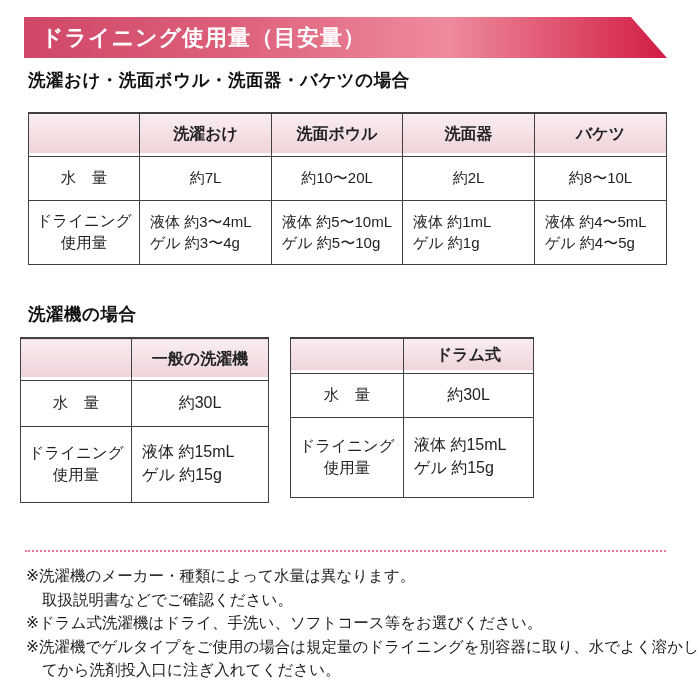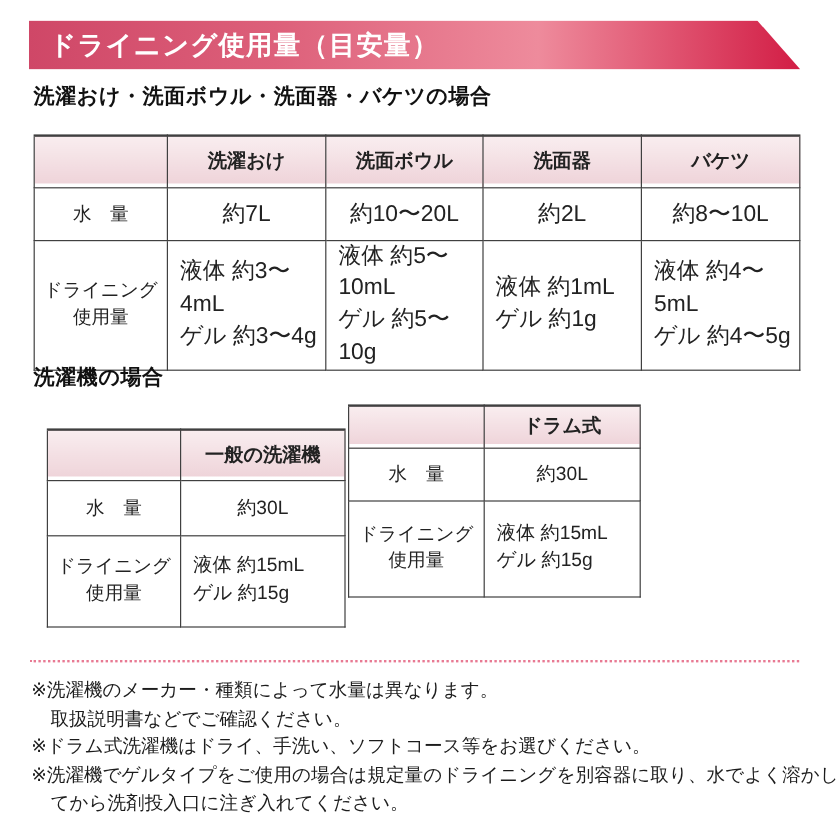--- a/index.html
+++ b/index.html
@@ -70,23 +70,23 @@
   tbody th{font-weight:normal;font-size:15.5px;}
   td.left{text-align:left;padding-left:10px;}
   .pre{white-space:pre-line;line-height:1.42;}
   td,th{white-space:nowrap;}
   td.pre,th.pre{white-space:pre-line;}
 
   .t1-wrap{position:absolute;left:28px;top:112px;}
   .t1 thead th{height:43px;}
   .t1 tbody tr.r1 th,.t1 tbody tr.r1 td{height:44px;}
   .t1 tbody tr.r2 th,.t1 tbody tr.r2 td{height:64px;}
-  .t1 td{font-size:19px;}
-
-  .tL-wrap{position:absolute;left:39px;top:337px;margin-top:20px;}
+  .t1 td{font-size:15px;}
+
+  .tL-wrap{position:absolute;left:20px;top:337px;}
   .tL thead th{height:42px;}
   .tL tbody tr.r1 th,.tL tbody tr.r1 td{height:46px;}
   .tL tbody tr.r2 th,.tL tbody tr.r2 td{height:76px;}
 
   .tR-wrap{position:absolute;left:290px;top:337px;}
   .tR thead th{height:35px;margin-top:11px;}
   .tR tbody tr.r1 th,.tR tbody tr.r1 td{height:42px;}
   .tR tbody tr.r2 th,.tR tbody tr.r2 td{height:44px;}
   .tR tbody tr.r3 th,.tR tbody tr.r3 td{height:80px;}
 

